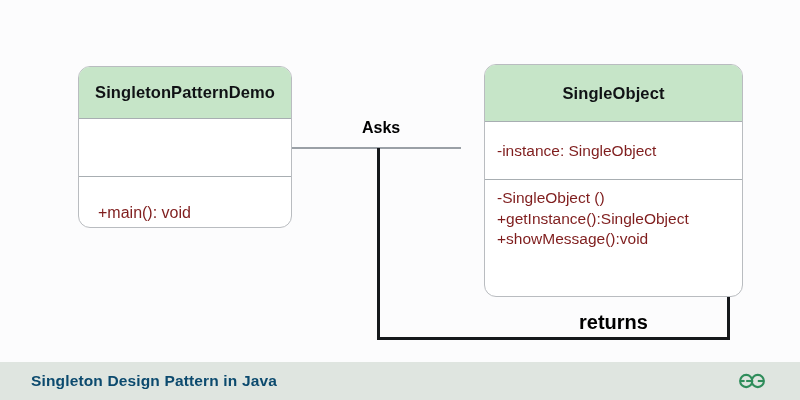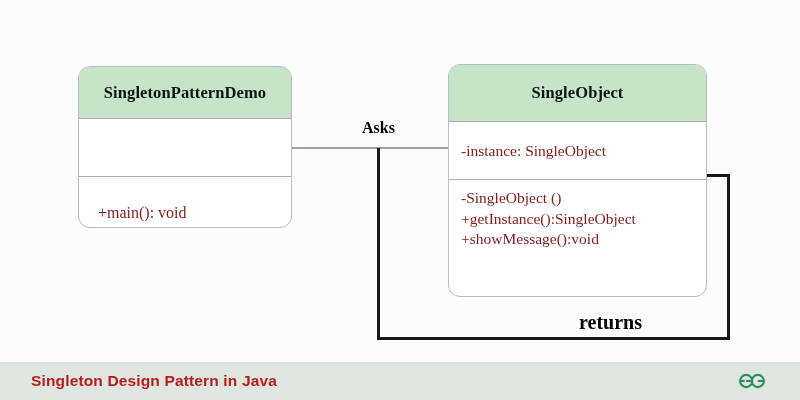--- a/index.html
+++ b/index.html
@@ -14,21 +14,20 @@
     font-family: "Liberation Sans", sans-serif;
     overflow: hidden;
     position: relative;
   }
 
   #canvas {
     position: absolute;
     left: 0; top: 0;
     width: 800px;
     height: 316px;
-    font-family: Liberation Serif, serif;
   }
 
   
   .uml-class {
     position: absolute;
     box-sizing: border-box;
     background: #ffffff;
     border: 1.4px solid #b9bcc0;
     border-radius: 12px;
     overflow: hidden;
@@ -78,21 +77,21 @@
     display: flex;
     align-items: flex-end;
   }
   #class-demo .ops .uml-line {
     font-size: 16px;
     padding-left: 9px;
   }
 
   
   #class-single {
-    left: 448px;
+    left: 484px;
     top: 64px;
     width: 259px;
     height: 233px;
   }
   #class-single .uml-header {
     height: 57px;
     font-size: 16.5px;
   }
   #class-single .attrs {
     height: 57px;
@@ -184,21 +183,21 @@
     height: 38px;
     background: #dfe5e0;
     display: flex;
     align-items: center;
     z-index: 10;
   }
   #footer-caption {
     margin-left: 31px;
     font-size: 15.5px;
     font-weight: bold;
-    color: #b91c1c;
+    color: #0c4a6e;
     letter-spacing: .15px;
   }
   #footer-logo {
     position: absolute;
     right: 31px;
     top: 50%;
     transform: translateY(-50%);
     width: 34px;
     height: 20px;
     display: flex;

